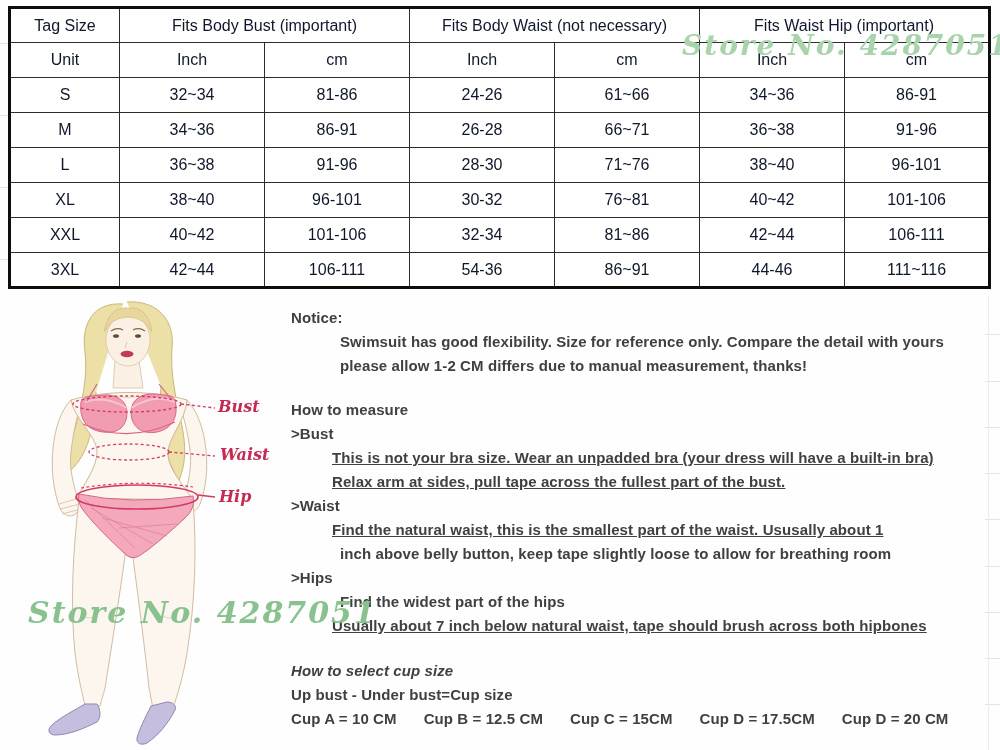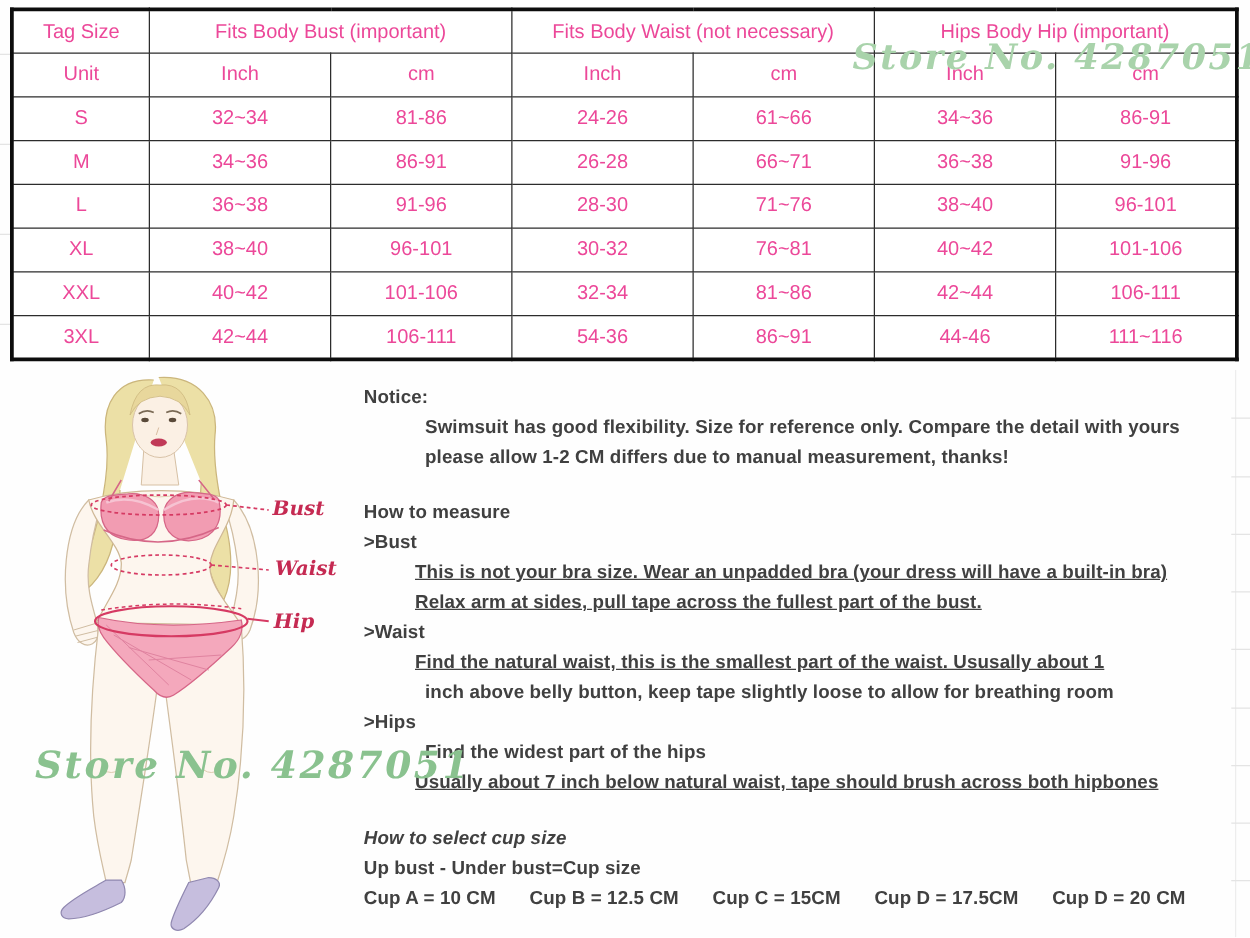--- a/index.html
+++ b/index.html
@@ -14,21 +14,21 @@
   
   .size-table {
     position:absolute; left:8px; top:6px; width:980px;
     border-collapse:collapse; table-layout:fixed;
     border:3px solid #0d0d0d;
     background:#fff;
   }
   .size-table td {
     border:1px solid #2c2c2c;
     height:35px; text-align:center; vertical-align:middle;
-    font-size:16px; color:#ec4899;
+    font-size:16px; color:#0f172a;
     white-space:nowrap; overflow:hidden;
   }
   .size-table col.c-tag { width:110px; }
   .size-table col.c-val { width:145px; }
 
   
   .wm {
     position:absolute; z-index:6; pointer-events:none;
     font-family:"DejaVu Serif", serif; font-style:italic; font-weight:bold;
     white-space:nowrap;
@@ -87,21 +87,21 @@
         <col class="c-val">
       <col class="c-val">
         <col class="c-val">
         <col class="c-val">
     </colgroup>
     <tbody>
       <tr>
         <td>Tag Size</td>
         <td colspan="2">Fits Body Bust (important)</td>
         <td colspan="2">Fits Body Waist (not necessary)</td>
-        <td colspan="2">Hips Body Hip (important)</td>
+        <td colspan="2">Fits Waist Hip (important)</td>
       </tr>
       <tr>
         <td>Unit</td>
         <td>Inch</td>
         <td>cm</td>
         <td>Inch</td>
         <td>cm</td>
         <td>Inch</td>
         <td>cm</td>
       </tr>

